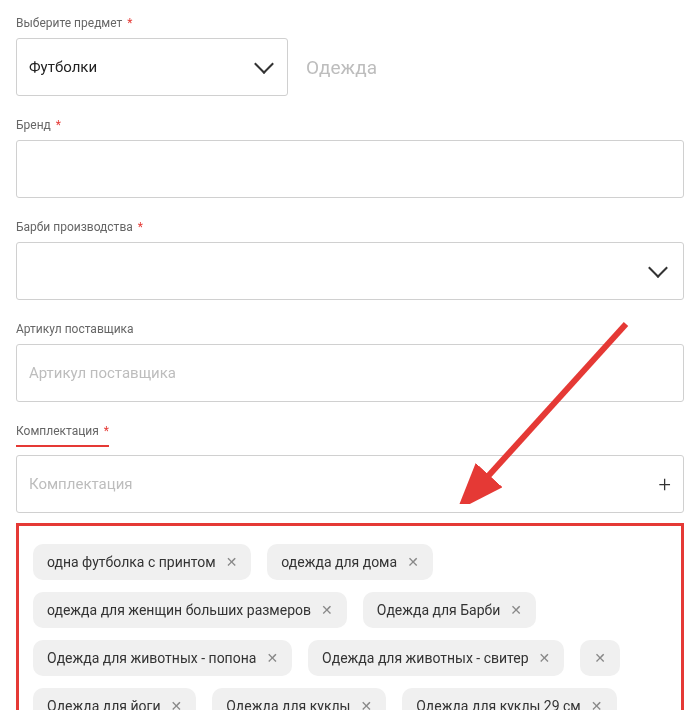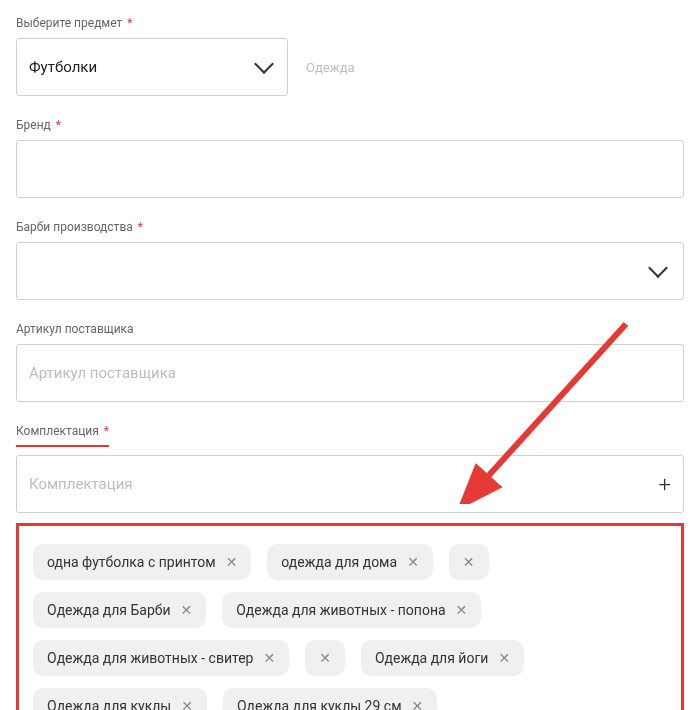--- a/index.html
+++ b/index.html
@@ -28,21 +28,21 @@
       display: flex;
       align-items: center;
       padding: 0 12px;
       font-size: 15px;
       color: #222;
       position: relative;
     }
     .select-box { justify-content: space-between; cursor: pointer; }
     .select-narrow { width: 272px; }
     .full-width { width: 100%; }
-    .hint-text { color: #bdbdbd; font-size: 13px; }
+    .hint-text { color: #bdbdbd; font-size: 19px; }
     .chevron {
       width: 14px; height: 14px;
       border-right: 2px solid #333;
       border-bottom: 2px solid #333;
       transform: rotate(45deg);
       margin-top: -6px;
       margin-right: 4px;
     }
     .chevron-right-pos { position: absolute; right: 14px; }
     .placeholder { color: #bdbdbd; }
@@ -152,20 +152,21 @@
   <div class="tags-wrap" id="tags-container">
       <div class="tag">
         <span>одна футболка с принтом</span>
         <span class="tag-close">✕</span>
       </div>
       <div class="tag">
         <span>одежда для дома</span>
         <span class="tag-close">✕</span>
       </div>
       <div class="tag">
+        <span>одежда для женщин больших размеров</span>
         <span class="tag-close">✕</span>
       </div>
       <div class="tag">
         <span>Одежда для Барби</span>
         <span class="tag-close">✕</span>
       </div>
       <div class="tag">
         <span>Одежда для животных - попона</span>
         <span class="tag-close">✕</span>
       </div>

